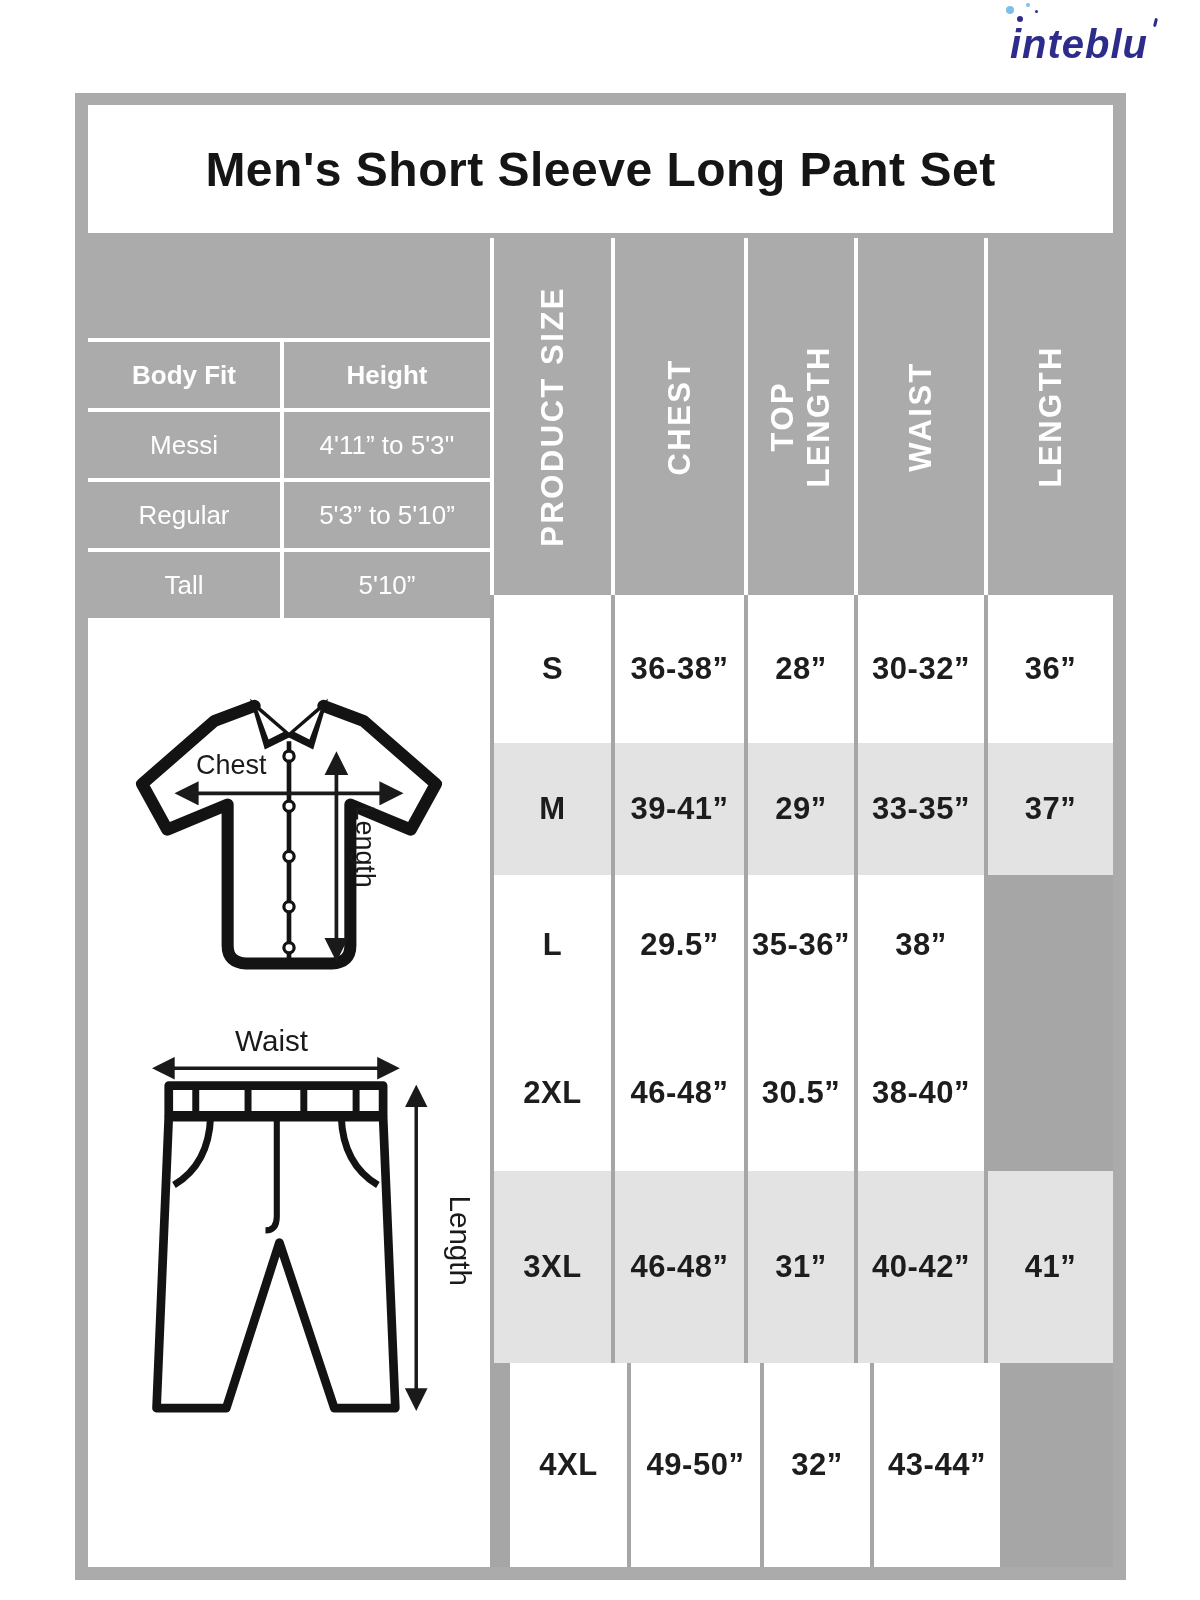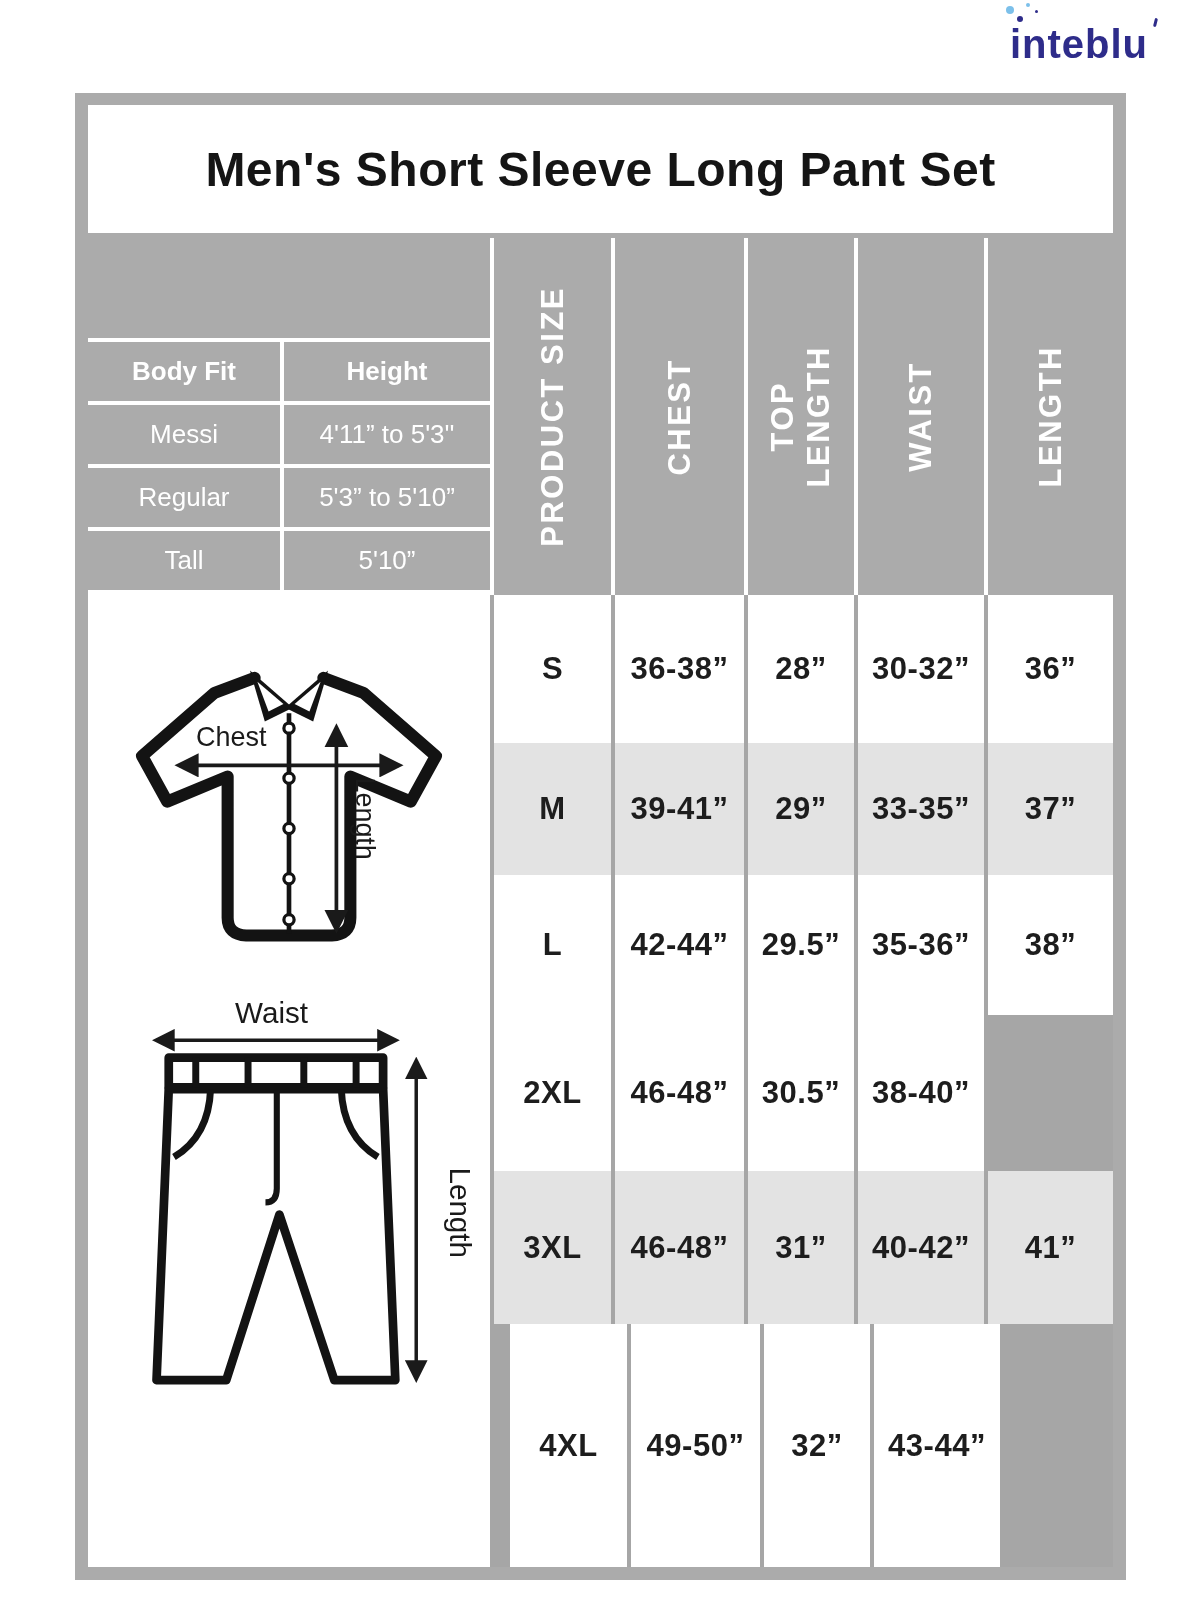--- a/index.html
+++ b/index.html
@@ -1,61 +1,61 @@
 <!DOCTYPE html>
 <html><head>
 <meta charset="utf-8">
 <style>
   * { margin:0; padding:0; box-sizing:border-box; }
   body { background:#ffffff; font-family:"Liberation Sans", sans-serif; }
   .page { position:relative; width:1200px; height:1600px; background:#fff; overflow:hidden; }
 
   
-  .logo { position:absolute; top:22px; right:52px; }
+  .logo { position:absolute; top:22px; right:52px;font-style:italic; }
   .logo-text { font-size:40px; font-weight:bold; color:#2e2c8a; letter-spacing:1px; position:relative; }
   .logo .dot { position:absolute; border-radius:50%; }
   .d1 { width:8px; height:8px; background:#7cc0ea; left:-4px; top:-16px; }
   .d2 { width:6px; height:6px; background:#2e2c8a; left:7px;  top:-6px; }
   .d3 { width:4px; height:4px; background:#7cc0ea; left:16px; top:-19px; }
   .d4 { width:3px; height:3px; background:#2e2c8a; left:25px; top:-12px; }
   .tm { position:absolute; right:-9px; top:-4px; width:3px; height:9px; background:#2e2c8a; border-radius:2px; transform:rotate(14deg); }
 
   
   .frame { position:absolute; left:75px; top:93px; width:1051px; height:1487px; background:#ababab; }
   .inner { position:absolute; left:13px; top:12px; right:13px; bottom:13px; display:flex; flex-direction:column;justify-content:center; }
 
   .title-bar { height:128px; background:#fff; margin-bottom:5px; display:flex; align-items:center; justify-content:center; flex:0 0 auto; }
   .title-bar h1 { font-size:48px; font-weight:bold; color:#151515; letter-spacing:0.5px; }
 
   .content { flex:1; display:flex; min-height:0; }
 
   
   .left-col { width:402px; display:flex; flex-direction:column; flex:0 0 auto; }
-  .bodyfit { height:252px; margin-top:100px; display:grid; grid-template-columns:192px 1fr;
+  .bodyfit { height:280px; margin-top:100px; display:grid; grid-template-columns:192px 1fr;
              grid-template-rows:repeat(4,1fr); gap:4px; background:#fff; border-top:4px solid #fff; flex:0 0 auto; }
   .bf-cell { background:#ababab; color:#ffffff; display:flex; align-items:center; justify-content:center; font-size:26px; }
   .bf-head { font-weight:bold; }
 
   .illustrations { flex:1; background:#fff; display:flex; flex-direction:column; align-items:center; padding-top:34px; }
   .shirt-wrap { width:372px; }
   .pants-wrap { width:366px; margin-top:14px; }
   svg text { font-family:"Liberation Sans", sans-serif; fill:#1a1a1a; }
 
   
   .right-col { flex:1; display:flex; flex-direction:column; min-width:0; }
   .grid5 { display:grid; grid-template-columns:117px 129px 106px 126px 1fr; column-gap:4px; padding-left:4px; }
   .header-row { height:357px; background:#fff; flex:0 0 auto; }
   .header-cell { background:#ababab; display:flex; align-items:center; justify-content:center; }
   .header-cell span { writing-mode:vertical-rl; transform:rotate(180deg); color:#fff; font-weight:bold;
                       font-size:31px; letter-spacing:2.5px; white-space:pre-line; text-align:center; line-height:1.15; }
   .trow { background:#a6a6a6; flex:0 0 auto; }
   .trow .cell { display:flex; align-items:center; justify-content:center; font-weight:bold; font-size:31px; color:#1d1d1d; letter-spacing:0.5px; }
   .row-white .cell { background:#ffffff; }
   .row-gray  .cell { background:#e3e3e3; }
-  .r0{height:148px} .r1{height:132px} .r2{height:140px} .r3{height:159px} .r4{height:156px} .r5{height:153px}
+  .r0{height:148px} .r1{height:132px} .r2{height:140px} .r3{height:159px} .r4{height:156px} .r5{height:192px}
   .r6{flex:1 1 auto;padding-left:20px;}
 </style>
 </head>
 <body>
 
 <div class="page">
 
   <div class="logo">
     <span class="dot d1"></span>
     <span class="dot d2"></span>
@@ -181,21 +181,20 @@
           <div class="trow grid5 row-gray r1">
             <div class="cell">M</div>
             <div class="cell">39-41”</div>
             <div class="cell">29”</div>
             <div class="cell">33-35”</div>
             <div class="cell">37”</div>
           </div>
 
           <div class="trow grid5 row-white r2">
             <div class="cell">L</div>
-            <div class="cell">42-44”</div>
             <div class="cell">29.5”</div>
             <div class="cell">35-36”</div>
             <div class="cell">38”</div>
           </div>
 
 
           <div class="trow grid5 row-white r4">
             <div class="cell">2XL</div>
             <div class="cell">46-48”</div>
             <div class="cell">30.5”</div>

